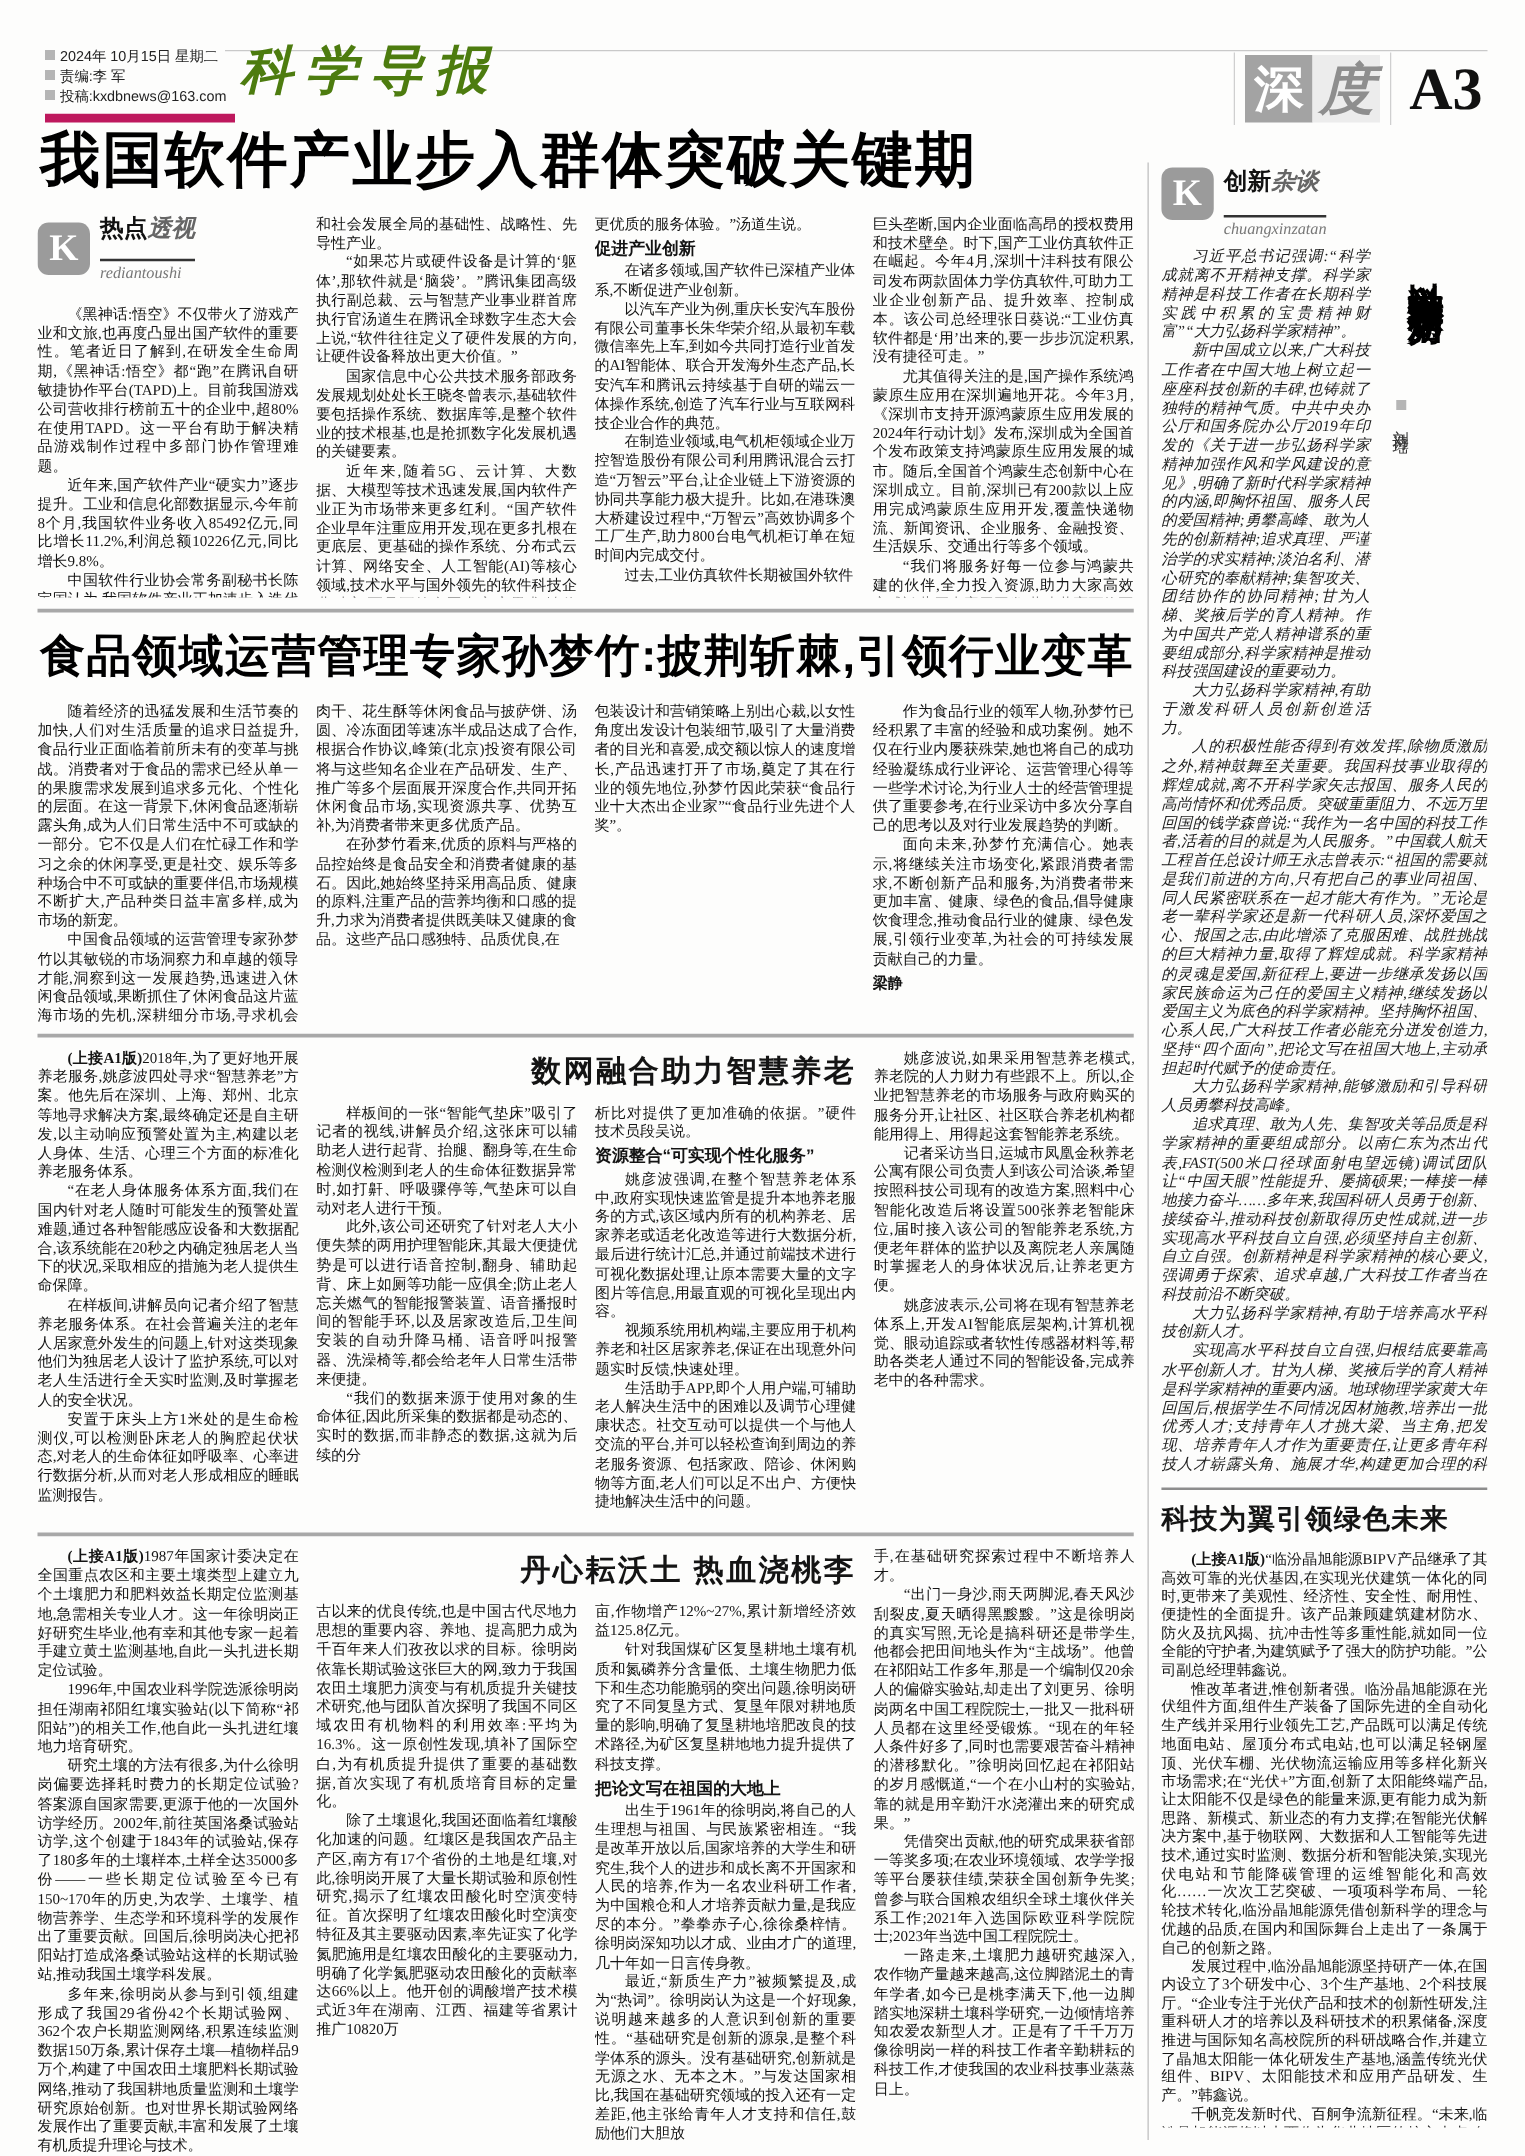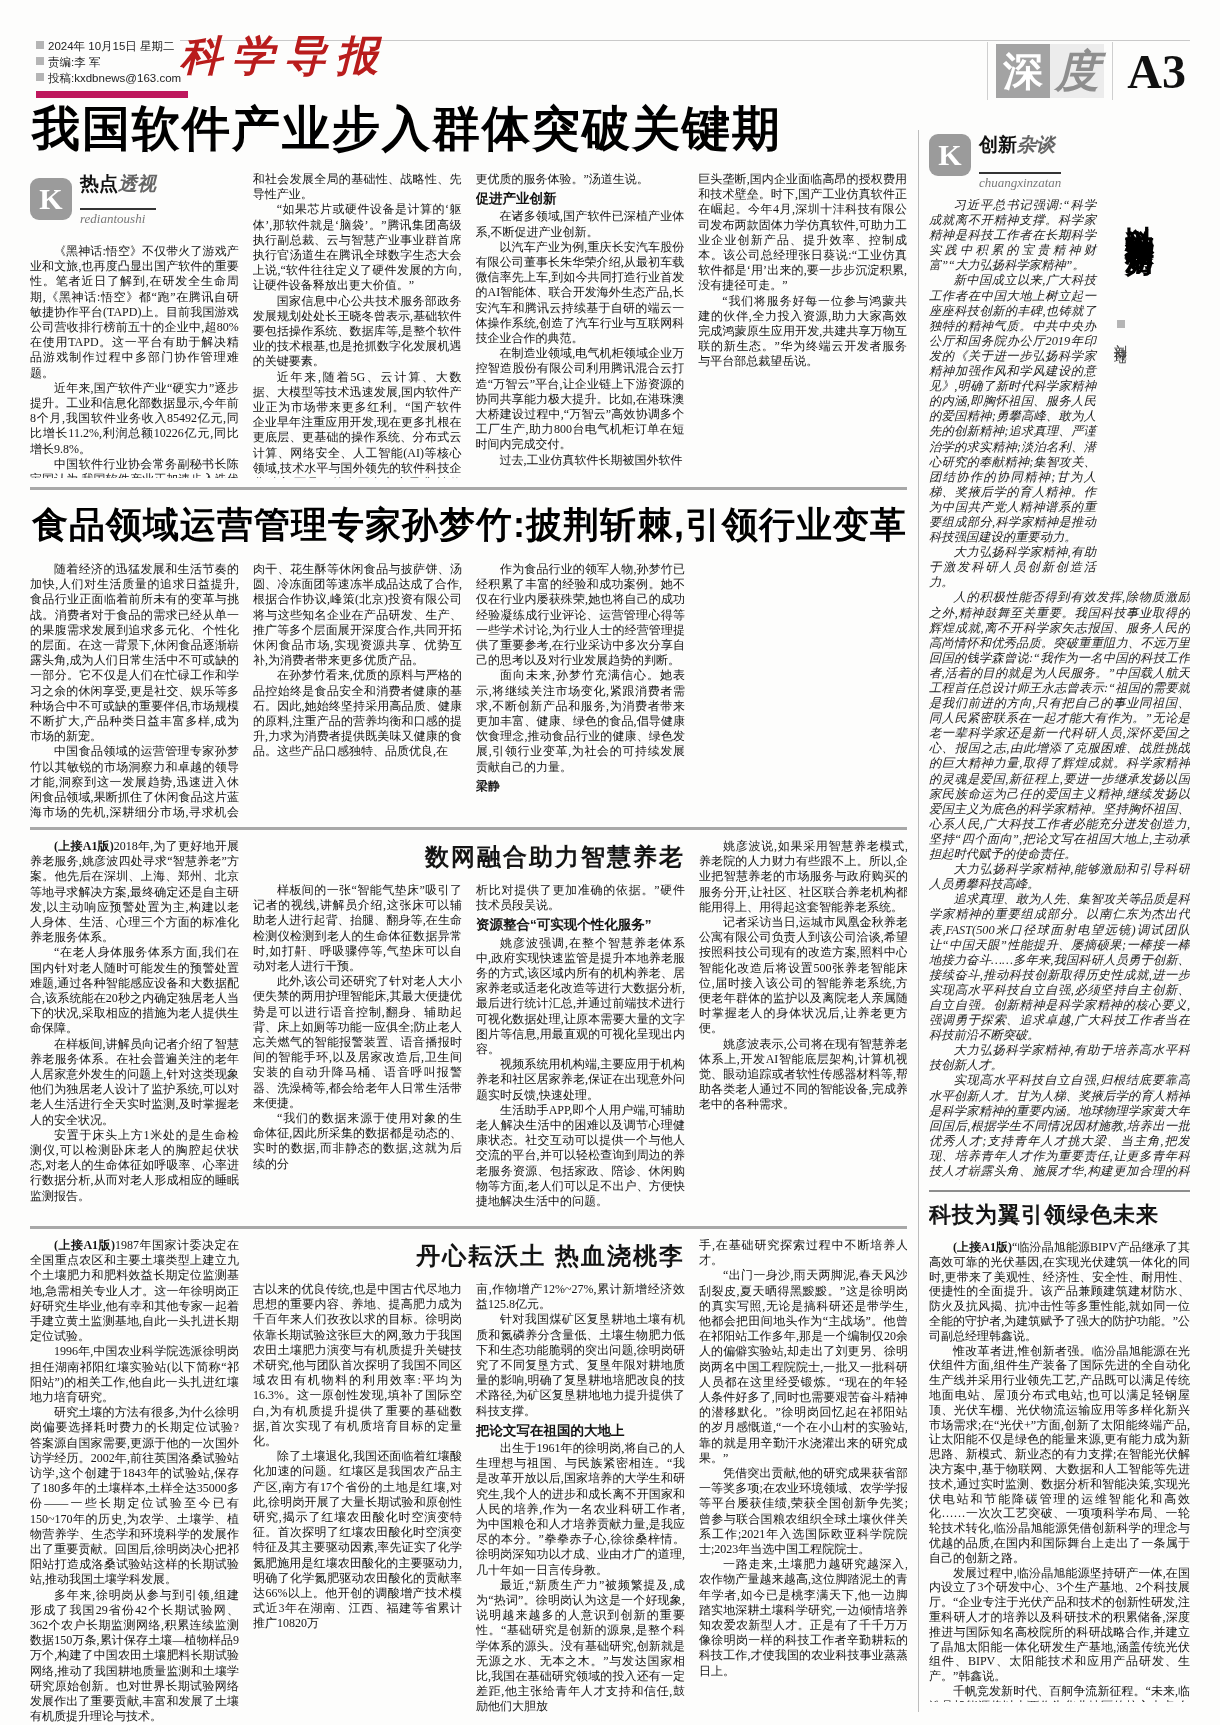--- a/index.html
+++ b/index.html
@@ -5,22 +5,22 @@
   html,body{margin:0;padding:0;background:#e9e9e6;}
   .page{position:relative;width:1220px;height:1725px;margin:0 auto;background:#fdfdfc;
         font-family:"Liberation Serif",serif;color:#141414;overflow:hidden;}
   
   .header{position:relative;height:96px;}
   .hair-top{position:absolute;left:180px;top:40px;width:1010px;height:1px;background:#c9c9c9;}
   .meta{position:absolute;left:36px;top:38px;width:152px;border-bottom:7px solid #be185d;padding-bottom:5px;
         font-family:"Liberation Sans",sans-serif;font-size:11.5px;line-height:16px;color:#222;}
   .meta .row{white-space:nowrap;}
   .sq{display:inline-block;width:8px;height:8px;background:#b5b5b5;margin-right:4px;vertical-align:1px;}
-  .masthead{position:absolute;left:180px;top:28px;font-family:"Liberation Serif",serif;
-        font-style:italic;font-weight:900;font-size:42px;letter-spacing:10px;color:#b91c1c;}
+  .masthead{position:absolute;left:192px;top:28px;font-family:"Liberation Serif",serif;
+        font-style:italic;font-weight:900;font-size:42px;letter-spacing:10px;color:#4d7c0f;}
   .badge{position:absolute;right:34px;top:40px;display:flex;align-items:center;height:62px;}
   .vr{width:1px;height:58px;background:#cfcfcf;margin:0 8px;}
   .shen{width:54px;height:54px;background:#a3a3a3;color:#fff;display:flex;align-items:center;justify-content:center;
         font-family:"Liberation Sans",sans-serif;font-weight:700;font-size:40px;}
   .du{width:54px;height:54px;background:#ececec;color:#8e8e8e;display:flex;align-items:center;justify-content:center;
         font-family:"Liberation Serif",serif;font-style:italic;font-weight:700;font-size:44px;}
   .pageno{font-family:"Liberation Serif",serif;font-weight:900;font-size:48px;color:#111;padding-left:6px;}
   
   .content{display:flex;padding:0 30px;}
   .main{width:877px;}
@@ -134,39 +134,44 @@
           <div class="blk b-cont"><b></b><span>更优质的服务体验。”汤道生说。</span></div>
               <div class="blk b-h"><b></b><span>促进产业创新</span></div>
               <div class="blk b-p"><b></b><span>在诸多领域,国产软件已深植产业体系,不断促进产业创新。</span></div>
               <div class="blk b-p"><b></b><span>以汽车产业为例,重庆长安汽车股份有限公司董事长朱华荣介绍,从最初车载微信率先上车,到如今共同打造行业首发的AI智能体、联合开发海外生态产品,长安汽车和腾讯云持续基于自研的端云一体操作系统,创造了汽车行业与互联网科技企业合作的典范。</span></div>
               <div class="blk b-p"><b></b><span>在制造业领域,电气机柜领域企业万控智造股份有限公司利用腾讯混合云打造“万智云”平台,让企业链上下游资源的协同共享能力极大提升。比如,在港珠澳大桥建设过程中,“万智云”高效协调多个工厂生产,助力800台电气机柜订单在短时间内完成交付。</span></div>
               <div class="blk b-p"><b></b><span>过去,工业仿真软件长期被国外软件</span></div>
             </div>
           <div class="col">
 
           <div class="blk b-cont"><b></b><span>巨头垄断,国内企业面临高昂的授权费用和技术壁垒。时下,国产工业仿真软件正在崛起。今年4月,深圳十沣科技有限公司发布两款固体力学仿真软件,可助力工业企业创新产品、提升效率、控制成本。该公司总经理张日葵说:“工业仿真软件都是‘用’出来的,要一步步沉淀积累,没有捷径可走。”</span></div>
+              <div class="blk b-p"><b></b><span>尤其值得关注的是,国产操作系统鸿蒙原生应用在深圳遍地开花。今年3月,《深圳市支持开源鸿蒙原生应用发展的2024年行动计划》发布,深圳成为全国首个发布政策支持鸿蒙原生应用发展的城市。随后,全国首个鸿蒙生态创新中心在深圳成立。目前,深圳已有200款以上应用完成鸿蒙原生应用开发,覆盖快递物流、新闻资讯、企业服务、金融投资、生活娱乐、交通出行等多个领域。</span></div>
               <div class="blk b-p"><b></b><span>“我们将服务好每一位参与鸿蒙共建的伙伴,全力投入资源,助力大家高效完成鸿蒙原生应用开发,共建共享万物互联的新生态。”华为终端云开发者服务与平台部总裁望岳说。</span></div>
             </div>
         </div>
       </div>
 
       <div class="band-div"></div>
 
       <div class="band band2">
         <div class="sec-head">食品领域运营管理专家孙梦竹:披荆斩棘,引领行业变革</div>
         <div class="cols">
           <div class="col">
 
           <div class="blk b-p"><b></b><span>随着经济的迅猛发展和生活节奏的加快,人们对生活质量的追求日益提升,食品行业正面临着前所未有的变革与挑战。消费者对于食品的需求已经从单一的果腹需求发展到追求多元化、个性化的层面。在这一背景下,休闲食品逐渐崭露头角,成为人们日常生活中不可或缺的一部分。它不仅是人们在忙碌工作和学习之余的休闲享受,更是社交、娱乐等多种场合中不可或缺的重要伴侣,市场规模不断扩大,产品种类日益丰富多样,成为市场的新宠。</span></div>
               <div class="blk b-p"><b></b><span>中国食品领域的运营管理专家孙梦竹以其敏锐的市场洞察力和卓越的领导才能,洞察到这一发展趋势,迅速进入休闲食品领域,果断抓住了休闲食品这片蓝海市场的先机,深耕细分市场,寻求机会并逐步进行“线上+线下”多渠道推广与销售,不断扩大市场份额。她代表峰策(北京)投资有限公司与多家知名食品企业签订了合作协议,就桃酥、</span></div>
             </div>
           <div class="col">
 
           <div class="blk b-cont"><b></b><span>肉干、花生酥等休闲食品与披萨饼、汤圆、冷冻面团等速冻半成品达成了合作,根据合作协议,峰策(北京)投资有限公司将与这些知名企业在产品研发、生产、推广等多个层面展开深度合作,共同开拓休闲食品市场,实现资源共享、优势互补,为消费者带来更多优质产品。</span></div>
               <div class="blk b-p"><b></b><span>在孙梦竹看来,优质的原料与严格的品控始终是食品安全和消费者健康的基石。因此,她始终坚持采用高品质、健康的原料,注重产品的营养均衡和口感的提升,力求为消费者提供既美味又健康的食品。这些产品口感独特、品质优良,在</span></div>
+            </div>
+          <div class="col">
+
+          <div class="blk b-cont"><b></b><span>包装设计和营销策略上别出心裁,以女性角度出发设计包装细节,吸引了大量消费者的目光和喜爱,成交额以惊人的速度增长,产品迅速打开了市场,奠定了其在行业的领先地位,孙梦竹因此荣获“食品行业十大杰出企业家”“食品行业先进个人奖”。</span></div>
             </div>
           <div class="col">
 
           <div class="blk b-p"><b></b><span>作为食品行业的领军人物,孙梦竹已经积累了丰富的经验和成功案例。她不仅在行业内屡获殊荣,她也将自己的成功经验凝练成行业评论、运营管理心得等一些学术讨论,为行业人士的经营管理提供了重要参考,在行业采访中多次分享自己的思考以及对行业发展趋势的判断。</span></div>
               <div class="blk b-p"><b></b><span>面向未来,孙梦竹充满信心。她表示,将继续关注市场变化,紧跟消费者需求,不断创新产品和服务,为消费者带来更加丰富、健康、绿色的食品,倡导健康饮食理念,推动食品行业的健康、绿色发展,引领行业变革,为社会的可持续发展贡献自己的力量。</span></div>
               <div class="blk b-by"><b></b><span>梁静</span></div>
             </div>
         </div>
       </div>
 

